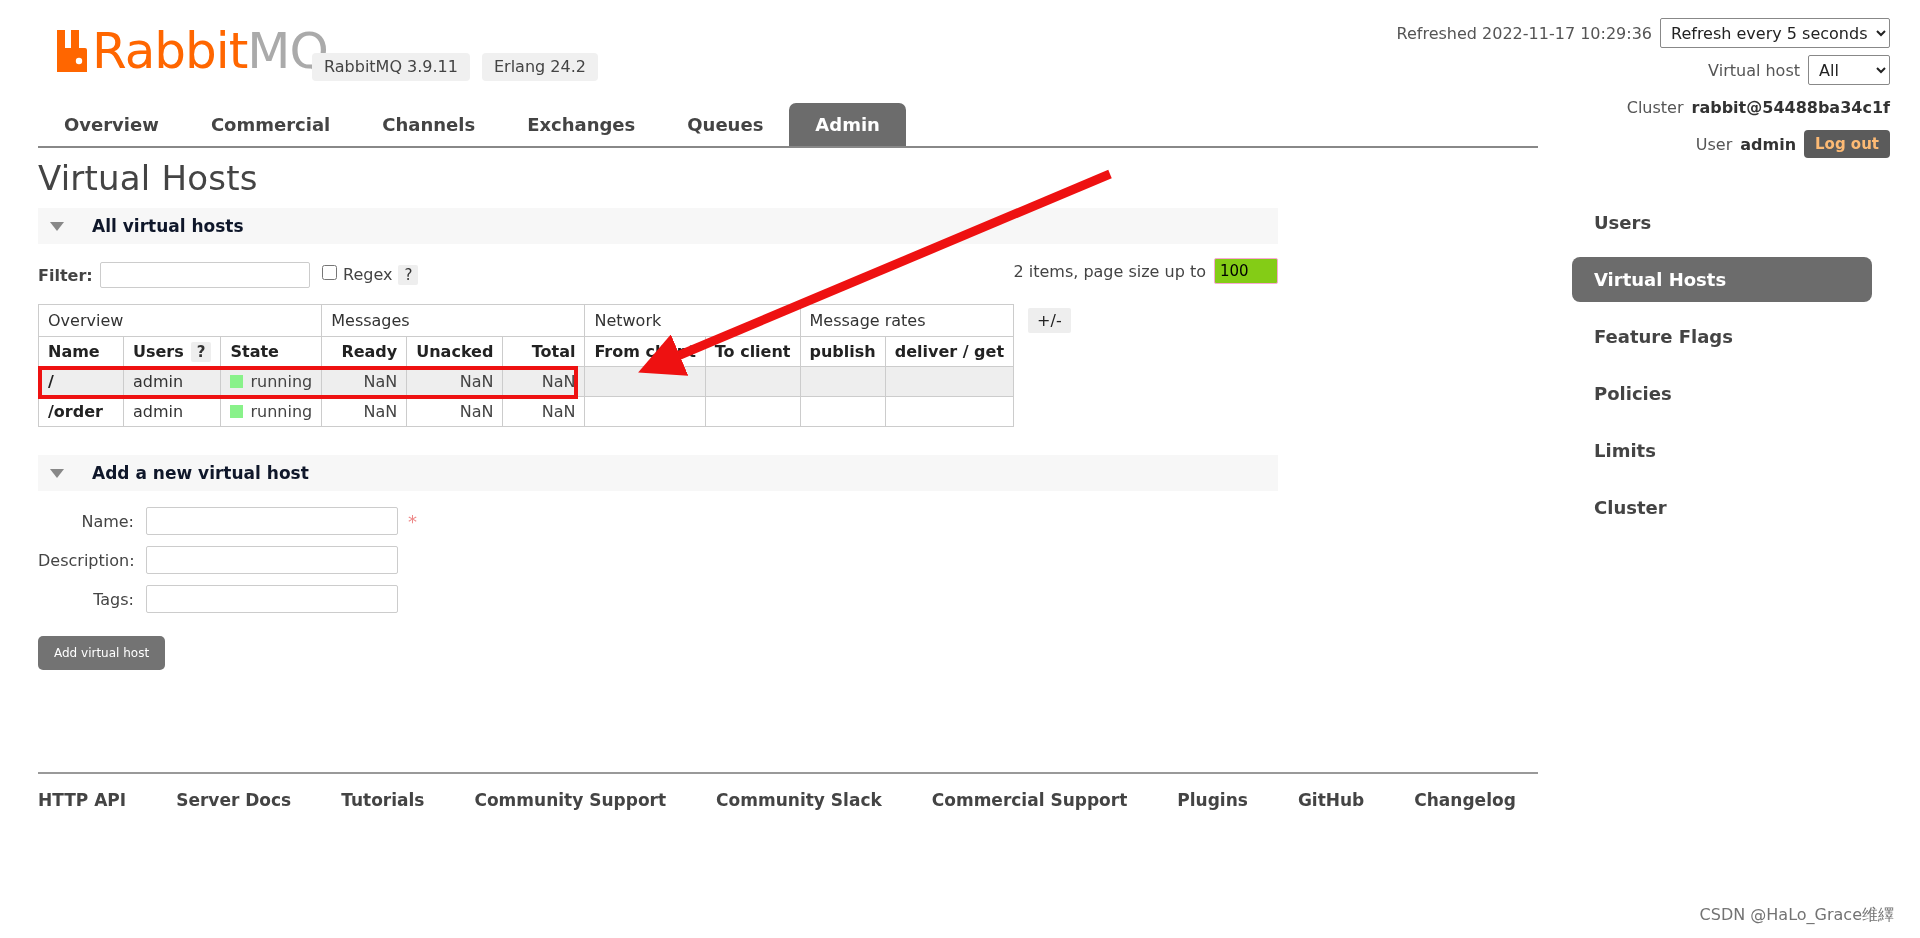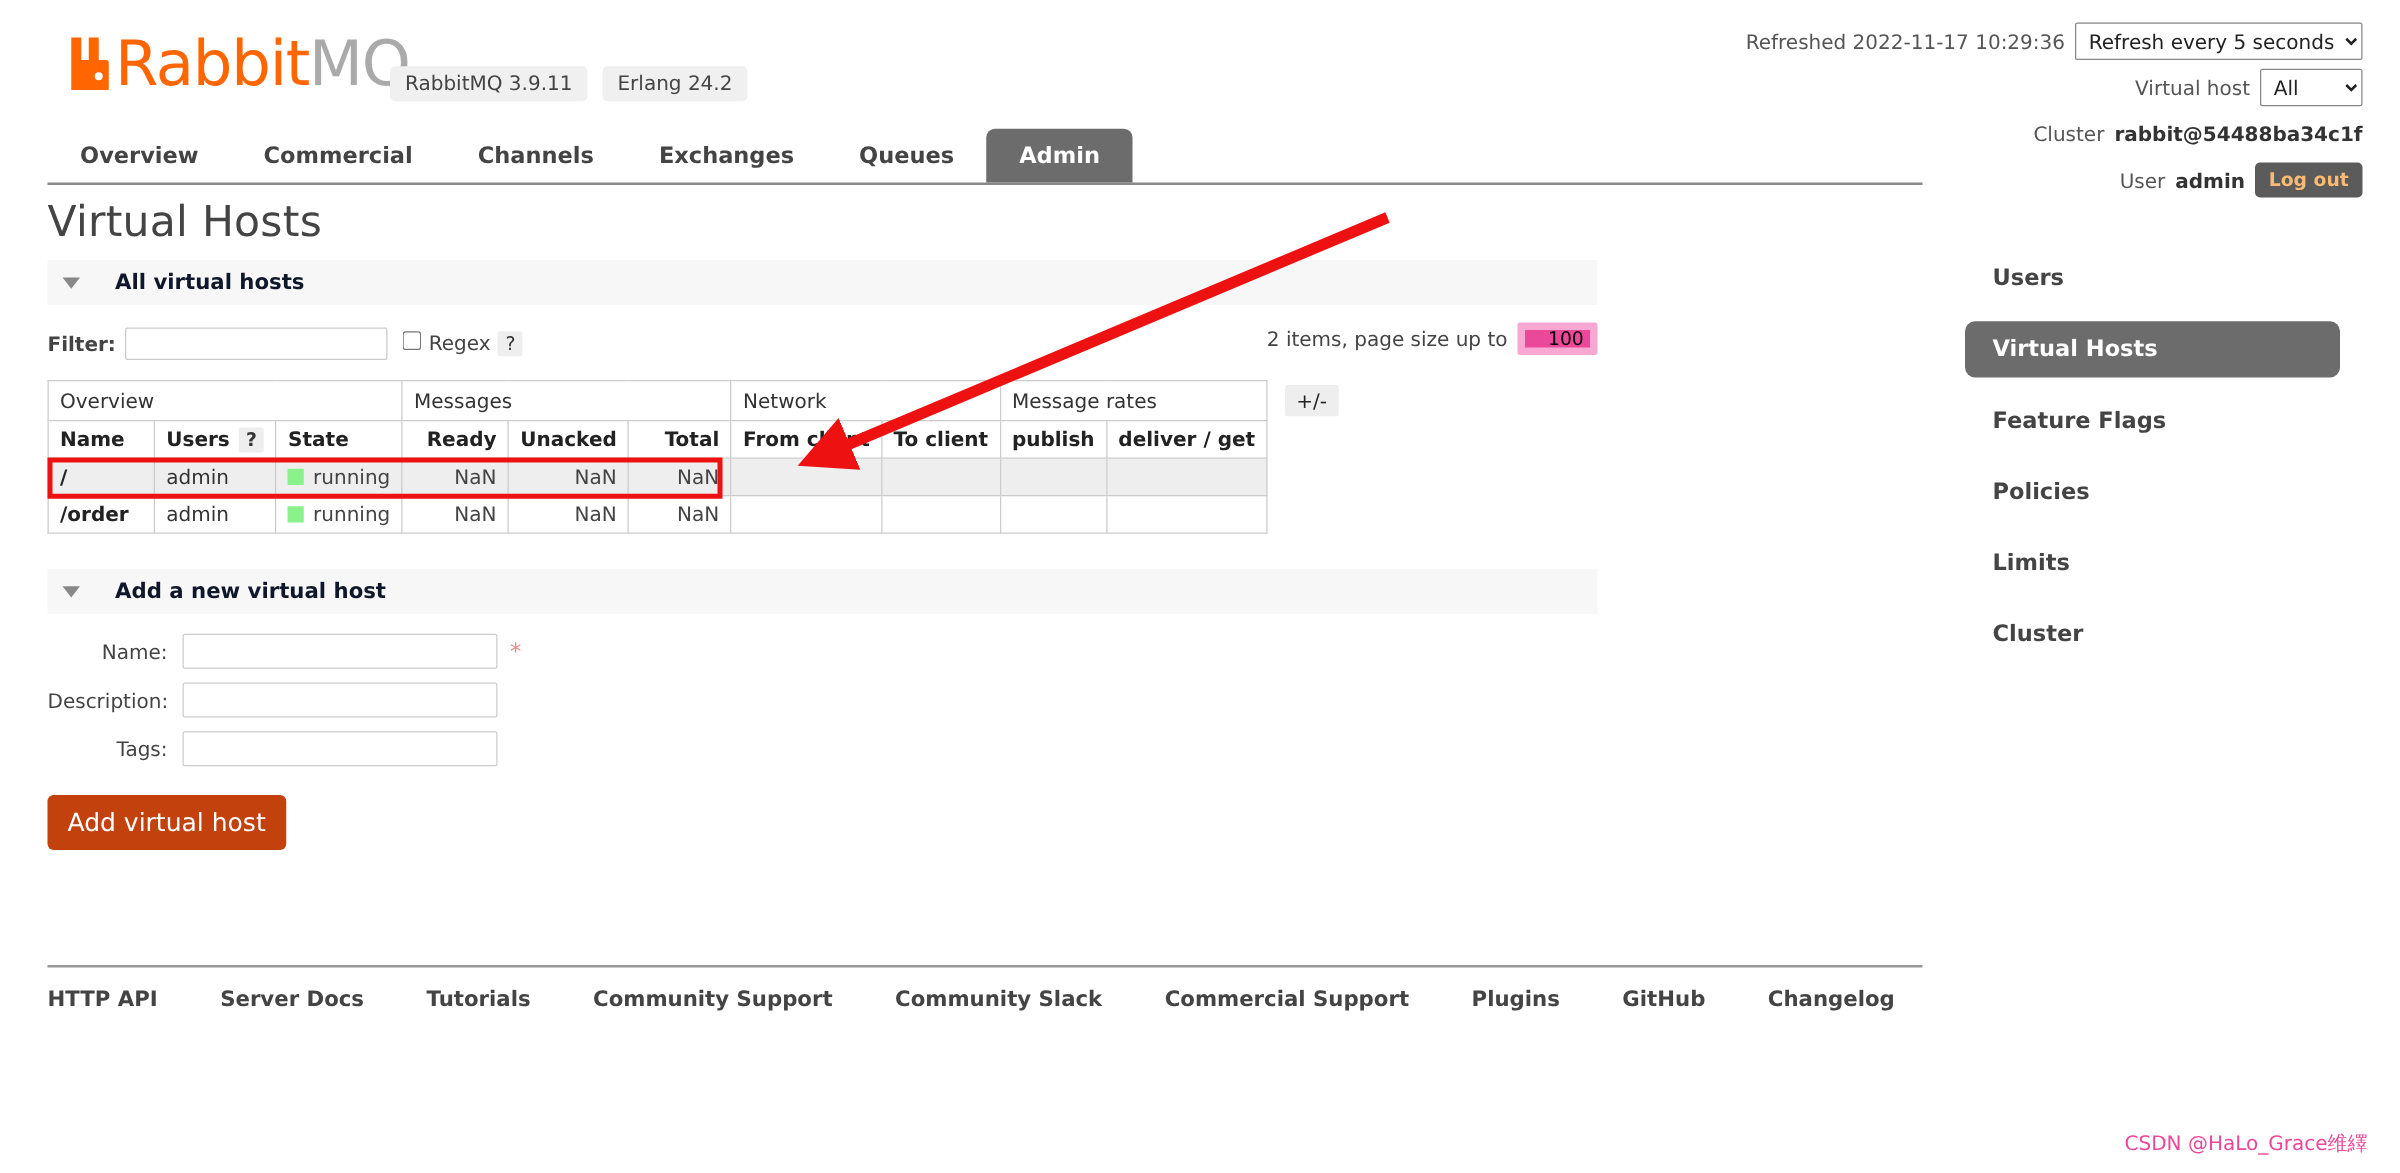--- a/index.html
+++ b/index.html
@@ -119,23 +119,23 @@
     background: #eeeeee; color: #333;
     font-size: 15px; padding: 1px 6px; border-radius: 2px; cursor: pointer;
   }
   .pagesize-wrap {
     position: absolute; right: 0; top: 0;
     display: flex; align-items: center; gap: 8px;
     font-size: 16px; color: #444;
   }
   input.pagesize-input {
     width: 64px; height: 26px;
-    border: 6px solid #f9a8d4; background: #ec4899;
+    border: 1px solid #f9a8d4; background: #84cc16;
     font-family: "DejaVu Sans", sans-serif; font-size: 15px;
-    text-align: right; padding: 2px 5px; border-radius: 2px;
+    text-align: left; padding: 2px 5px; border-radius: 2px;
   }
 
   
   .table-wrap { margin-top: 12px; position: relative; display: flex; align-items: flex-start; }
   table.vhosts {
     border-collapse: collapse;
     background: #ffffff;
     font-size: 16px;
   }
   table.vhosts th, table.vhosts td {
@@ -187,24 +187,24 @@
   }
   input.form-input {
     width: 252px; height: 28px;
     border: 1px solid #cccccc; background: #fff;
     font-family: "DejaVu Sans", sans-serif; font-size: 15px;
     padding: 2px 5px; border-radius: 2px;
   }
   .req-star { color: #ee8888; font-size: 18px; margin-left: 10px; }
   .submit-btn {
     margin-top: 12px;
-    background: #c2410c; color: #fff;
+    background: #737373; color: #fff;
     border: none; border-radius: 5px;
     font-family: "DejaVu Sans", sans-serif;
-    font-size: 20px; padding: 10px 16px; cursor: pointer;
+    font-size: 12px; padding: 10px 16px; cursor: pointer;
   }
 
   
   .footer {
     position: absolute; left: 38px; top: 772px;
     width: 1500px;
     border-top: 2px solid #999999;
     padding-top: 16px;
     display: flex; gap: 50px;
   }
@@ -218,21 +218,21 @@
   .side-item {
     font-size: 18px; font-weight: bold; color: #444;
     padding: 12px 22px; border-radius: 8px; cursor: pointer;
     margin-bottom: 12px;
   }
   .side-item.active { background: #6c6c6c; color: #ffffff; }
 
   
   .watermark {
     position: absolute; right: 26px; bottom: 12px;
-    font-size: 16px; color: #ec4899;
+    font-size: 16px; color: #737373;
   }
 </style>
 </head>
 <body>
 
 <div id="root">
 
   <div class="header">
 
     <div class="logo-wrap">

